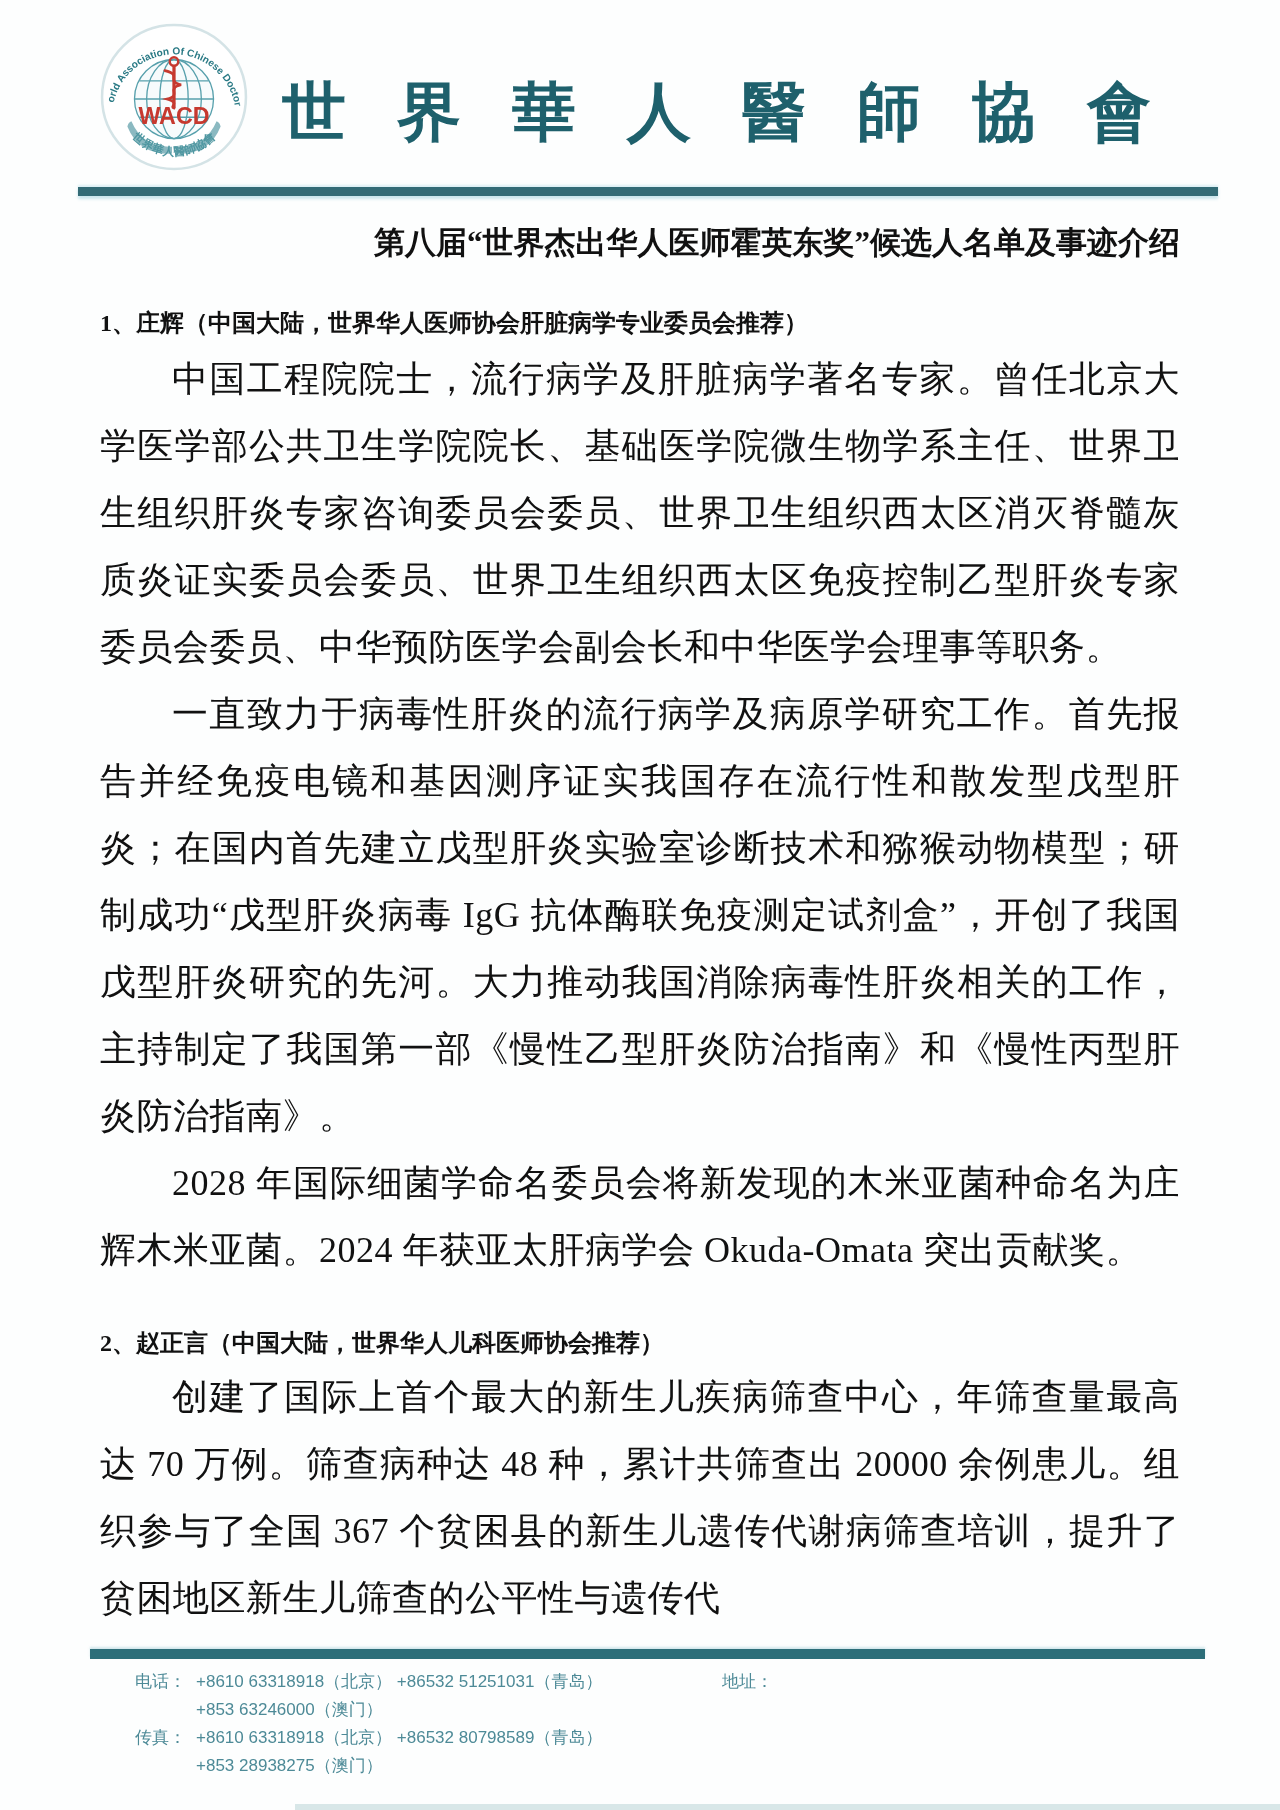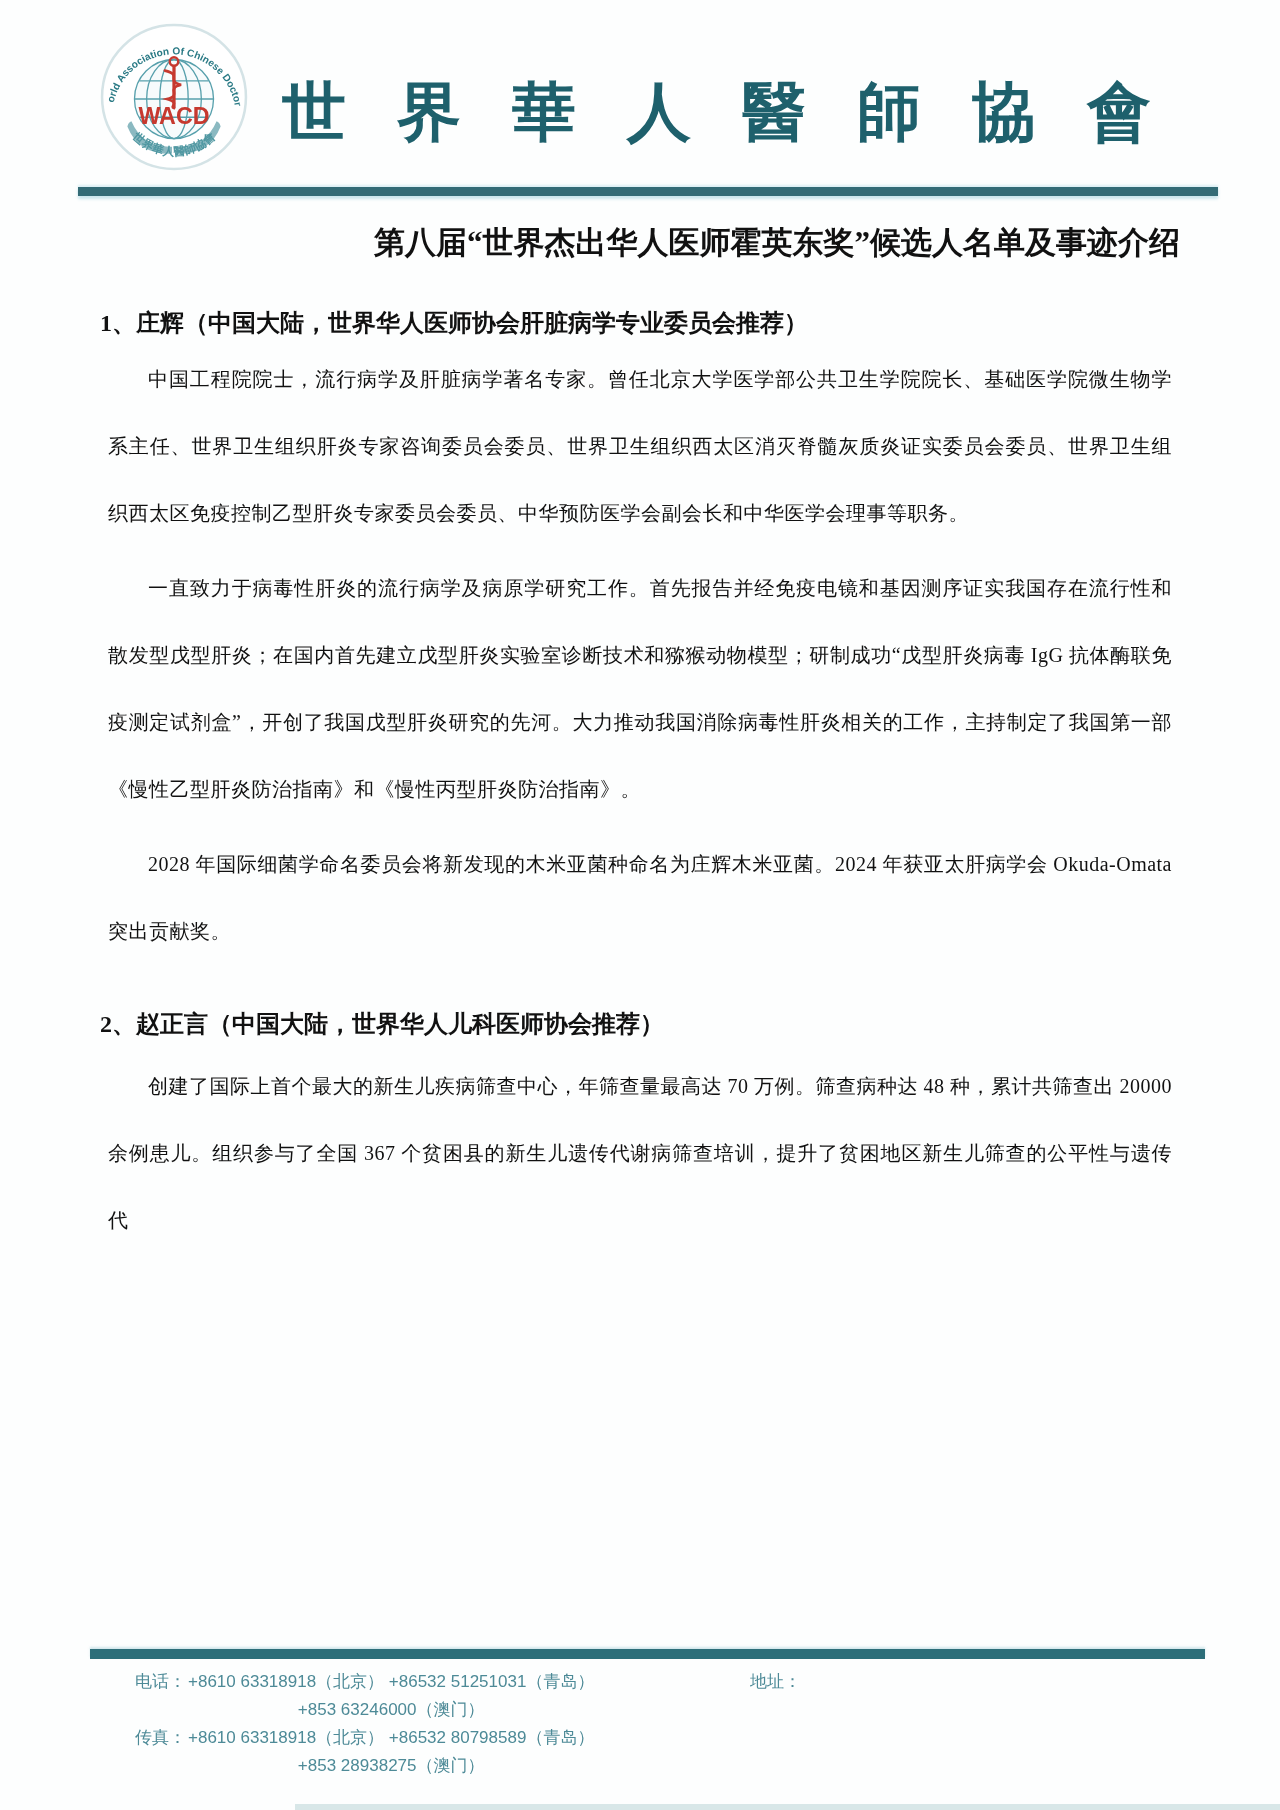--- a/index.html
+++ b/index.html
@@ -30,42 +30,42 @@
   .doc{position:absolute;top:0;left:100px;width:1080px;color:#111;}
   .doc-title{
     margin:222px 0 0 0;text-align:right;
     font-size:31px;font-weight:700;line-height:42px;
   }
   .sec-heading{
     margin:38px 0 0 0;
     font-size:24px;font-weight:700;line-height:42px;
   }
   .para{
-    margin:8px;font-size:20px;line-height:67px;
+    margin:0;font-size:36px;line-height:67px;
     text-align:justify;text-indent:2em;
     letter-spacing:.5px;
   }
   .para.first{margin-top:2px;}
 
   
   .footer-bar{
     position:absolute;top:1649px;left:90px;width:1115px;height:10px;
     background:#2d6e79;
     box-shadow:0 -2px 2px rgba(170,210,220,.5);
   }
   .footer{
     position:absolute;top:1668px;left:0;width:1280px;
     font-family:"Liberation Sans","DejaVu Sans",sans-serif;
     font-size:17px;line-height:28px;color:#4d8a97;
   }
-  .contact{position:absolute;display:grid;grid-template-columns:auto 1fr;column-gap:2px;text-align:center;}
+  .contact{position:absolute;display:grid;grid-template-columns:auto 1fr;column-gap:10px;}
   .contact .lbl{white-space:nowrap;}
   .contact .val div{white-space:nowrap;}
   .contact-left{left:135px;top:0;}
-  .contact-right{left:750px;top:0;}
+  .contact-right{left:722px;top:0;}
   .bottom-sliver{
     position:absolute;top:1804px;left:295px;width:985px;height:6px;
     background:#b9d3d6;opacity:.55;
   }
 </style>
 </head>
 <body>
 
 <div class="page">
 

